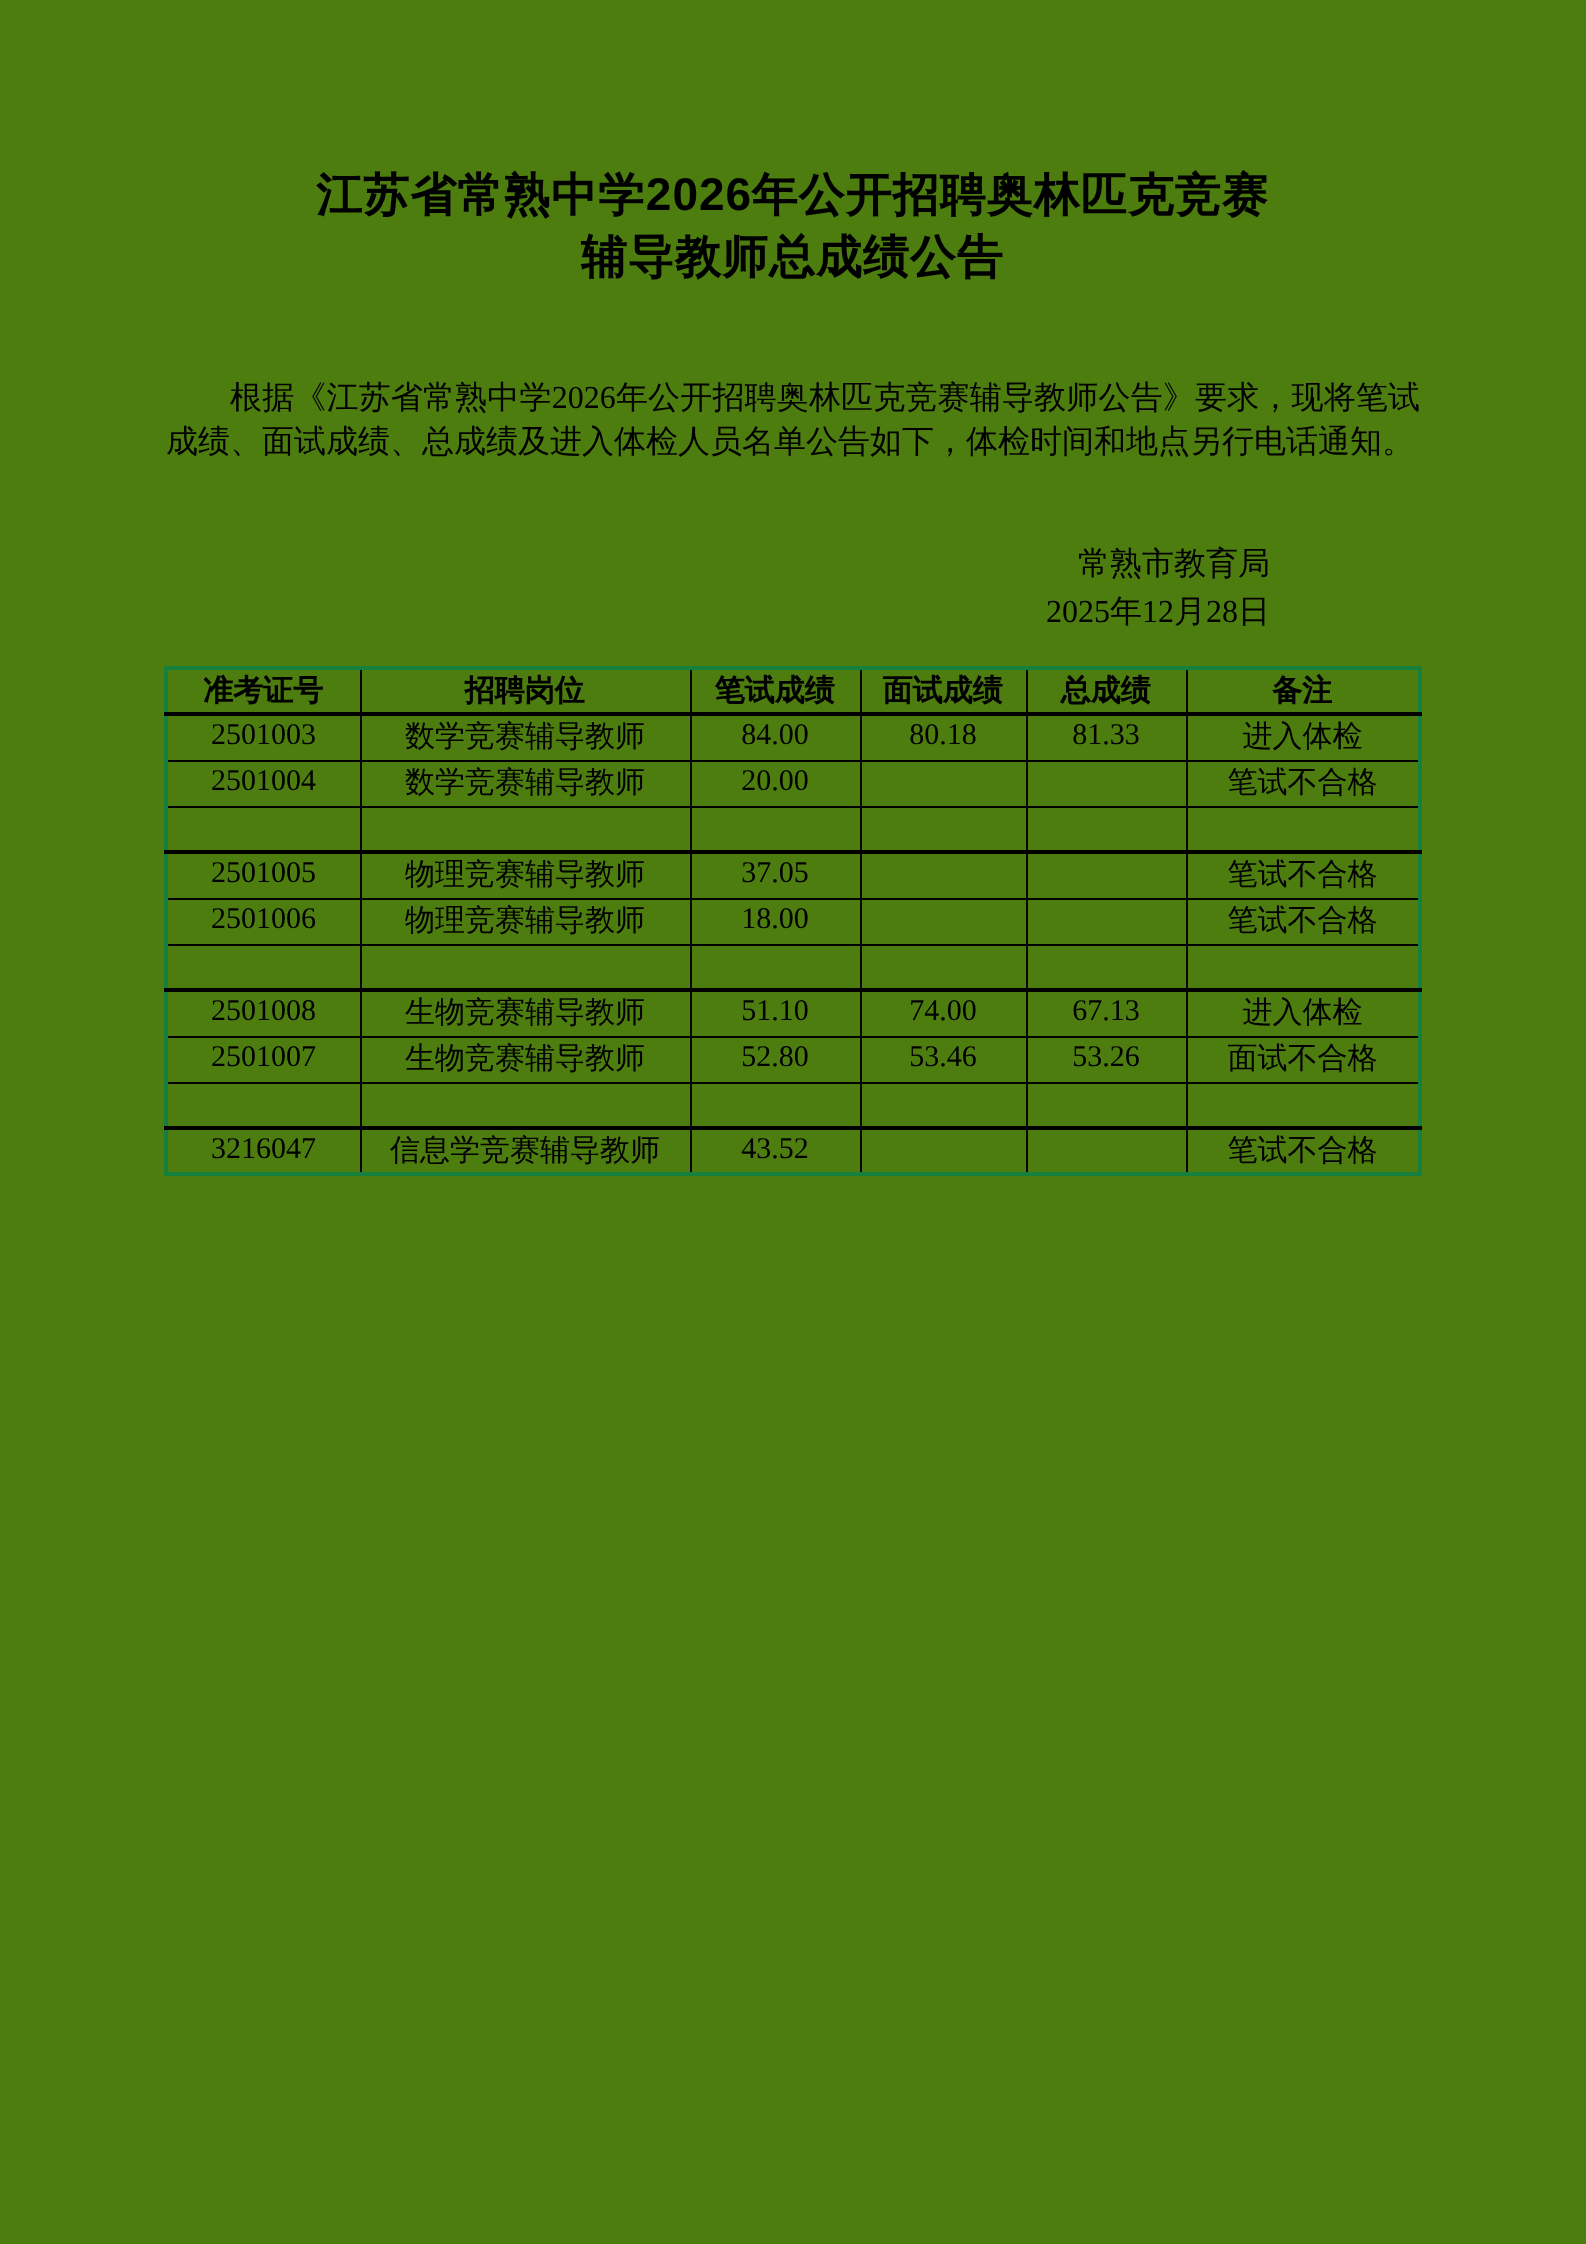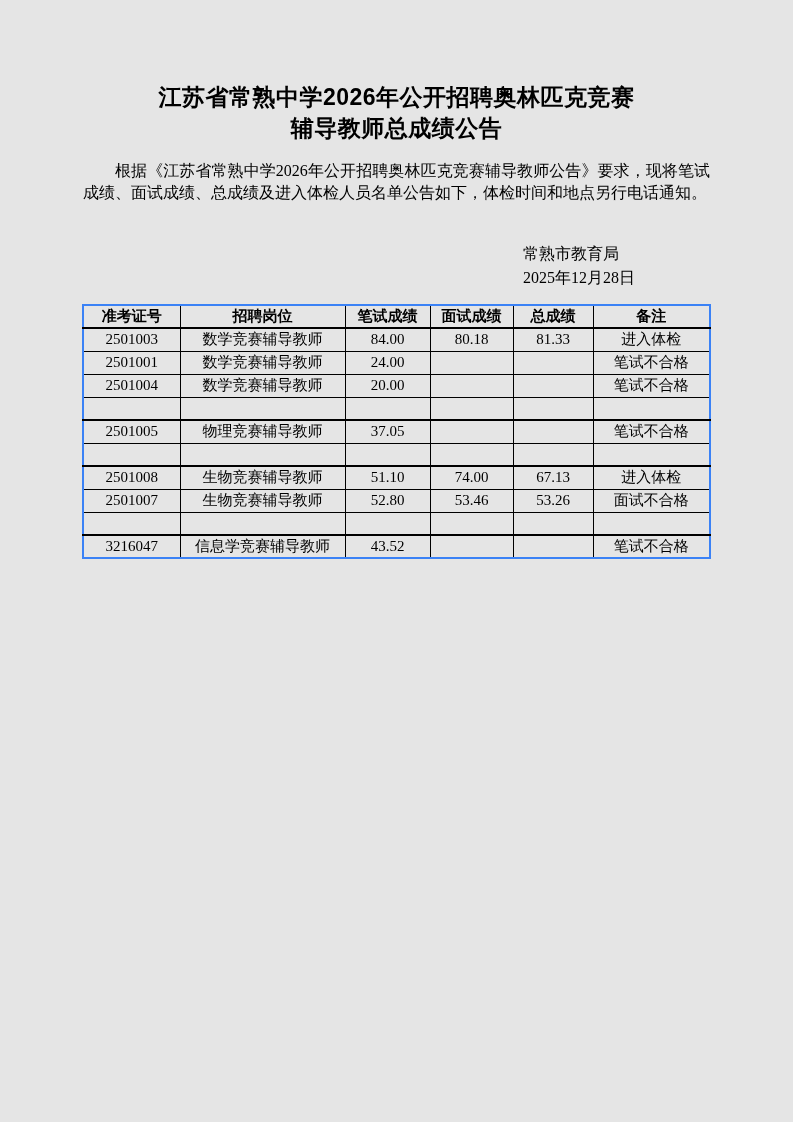--- a/index.html
+++ b/index.html
@@ -9,54 +9,54 @@
     height: 1122px;
     margin: 0 auto;
     color: #000000;
     font-family: "Liberation Serif", "DejaVu Serif", serif;
     overflow: hidden;
   }
   .page {
     position: relative;
     width: 793px;
     height: 1122px;
-    background: #e5e5e5;
+    background: #4d7c0f;
   }
   .doc-title {
     padding-top: 82px;
     text-align: center;
     font-family: "Liberation Sans", "DejaVu Sans", sans-serif;
     font-weight: bold;
     font-size: 23px;
     line-height: 31px;
     letter-spacing: 0.5px;
   }
   .doc-paragraph {
     width: 627px;
-    margin: 16px auto 0 auto;
+    margin: 45px auto 0 auto;
     font-size: 16px;
     line-height: 22px;
     text-align: justify;
     text-indent: 2em;
   }
   .signature-block {
     width: max-content;
     margin: 38px 158px 0 auto;
-    text-align: left;
+    text-align: right;
     font-size: 16px;
     line-height: 24px;
   }
   .table-wrap {
     margin-top: 14px;
   }
   table.results {
     border-collapse: collapse;
     table-layout: fixed;
     margin: 0 auto;
-    border: 2px solid #3b82f6;
+    border: 2px solid #15803d;
   }
   table.results th,
   table.results td {
     border: 1px solid #000000;
     height: 23px;
     padding: 0 2px;
     text-align: center;
     vertical-align: middle;
     font-size: 15px;
     white-space: nowrap;
@@ -118,47 +118,47 @@
       <tbody>
           <tr>
             <td>2501003</td>
             <td>数学竞赛辅导教师</td>
             <td>84.00</td>
             <td>80.18</td>
             <td>81.33</td>
             <td>进入体检</td>
           </tr>
           <tr>
-            <td>2501001</td>
-            <td>数学竞赛辅导教师</td>
-            <td>24.00</td>
-            <td></td>
-            <td></td>
-            <td>笔试不合格</td>
-          </tr>
-          <tr>
             <td>2501004</td>
             <td>数学竞赛辅导教师</td>
             <td>20.00</td>
             <td></td>
             <td></td>
             <td>笔试不合格</td>
           </tr>
           <tr class="sep-row">
             <td></td>
             <td></td>
             <td></td>
             <td></td>
             <td></td>
             <td></td>
           </tr>
           <tr>
             <td>2501005</td>
             <td>物理竞赛辅导教师</td>
             <td>37.05</td>
+            <td></td>
+            <td></td>
+            <td>笔试不合格</td>
+          </tr>
+          <tr>
+            <td>2501006</td>
+            <td>物理竞赛辅导教师</td>
+            <td>18.00</td>
             <td></td>
             <td></td>
             <td>笔试不合格</td>
           </tr>
           <tr class="sep-row">
             <td></td>
             <td></td>
             <td></td>
             <td></td>
             <td></td>

